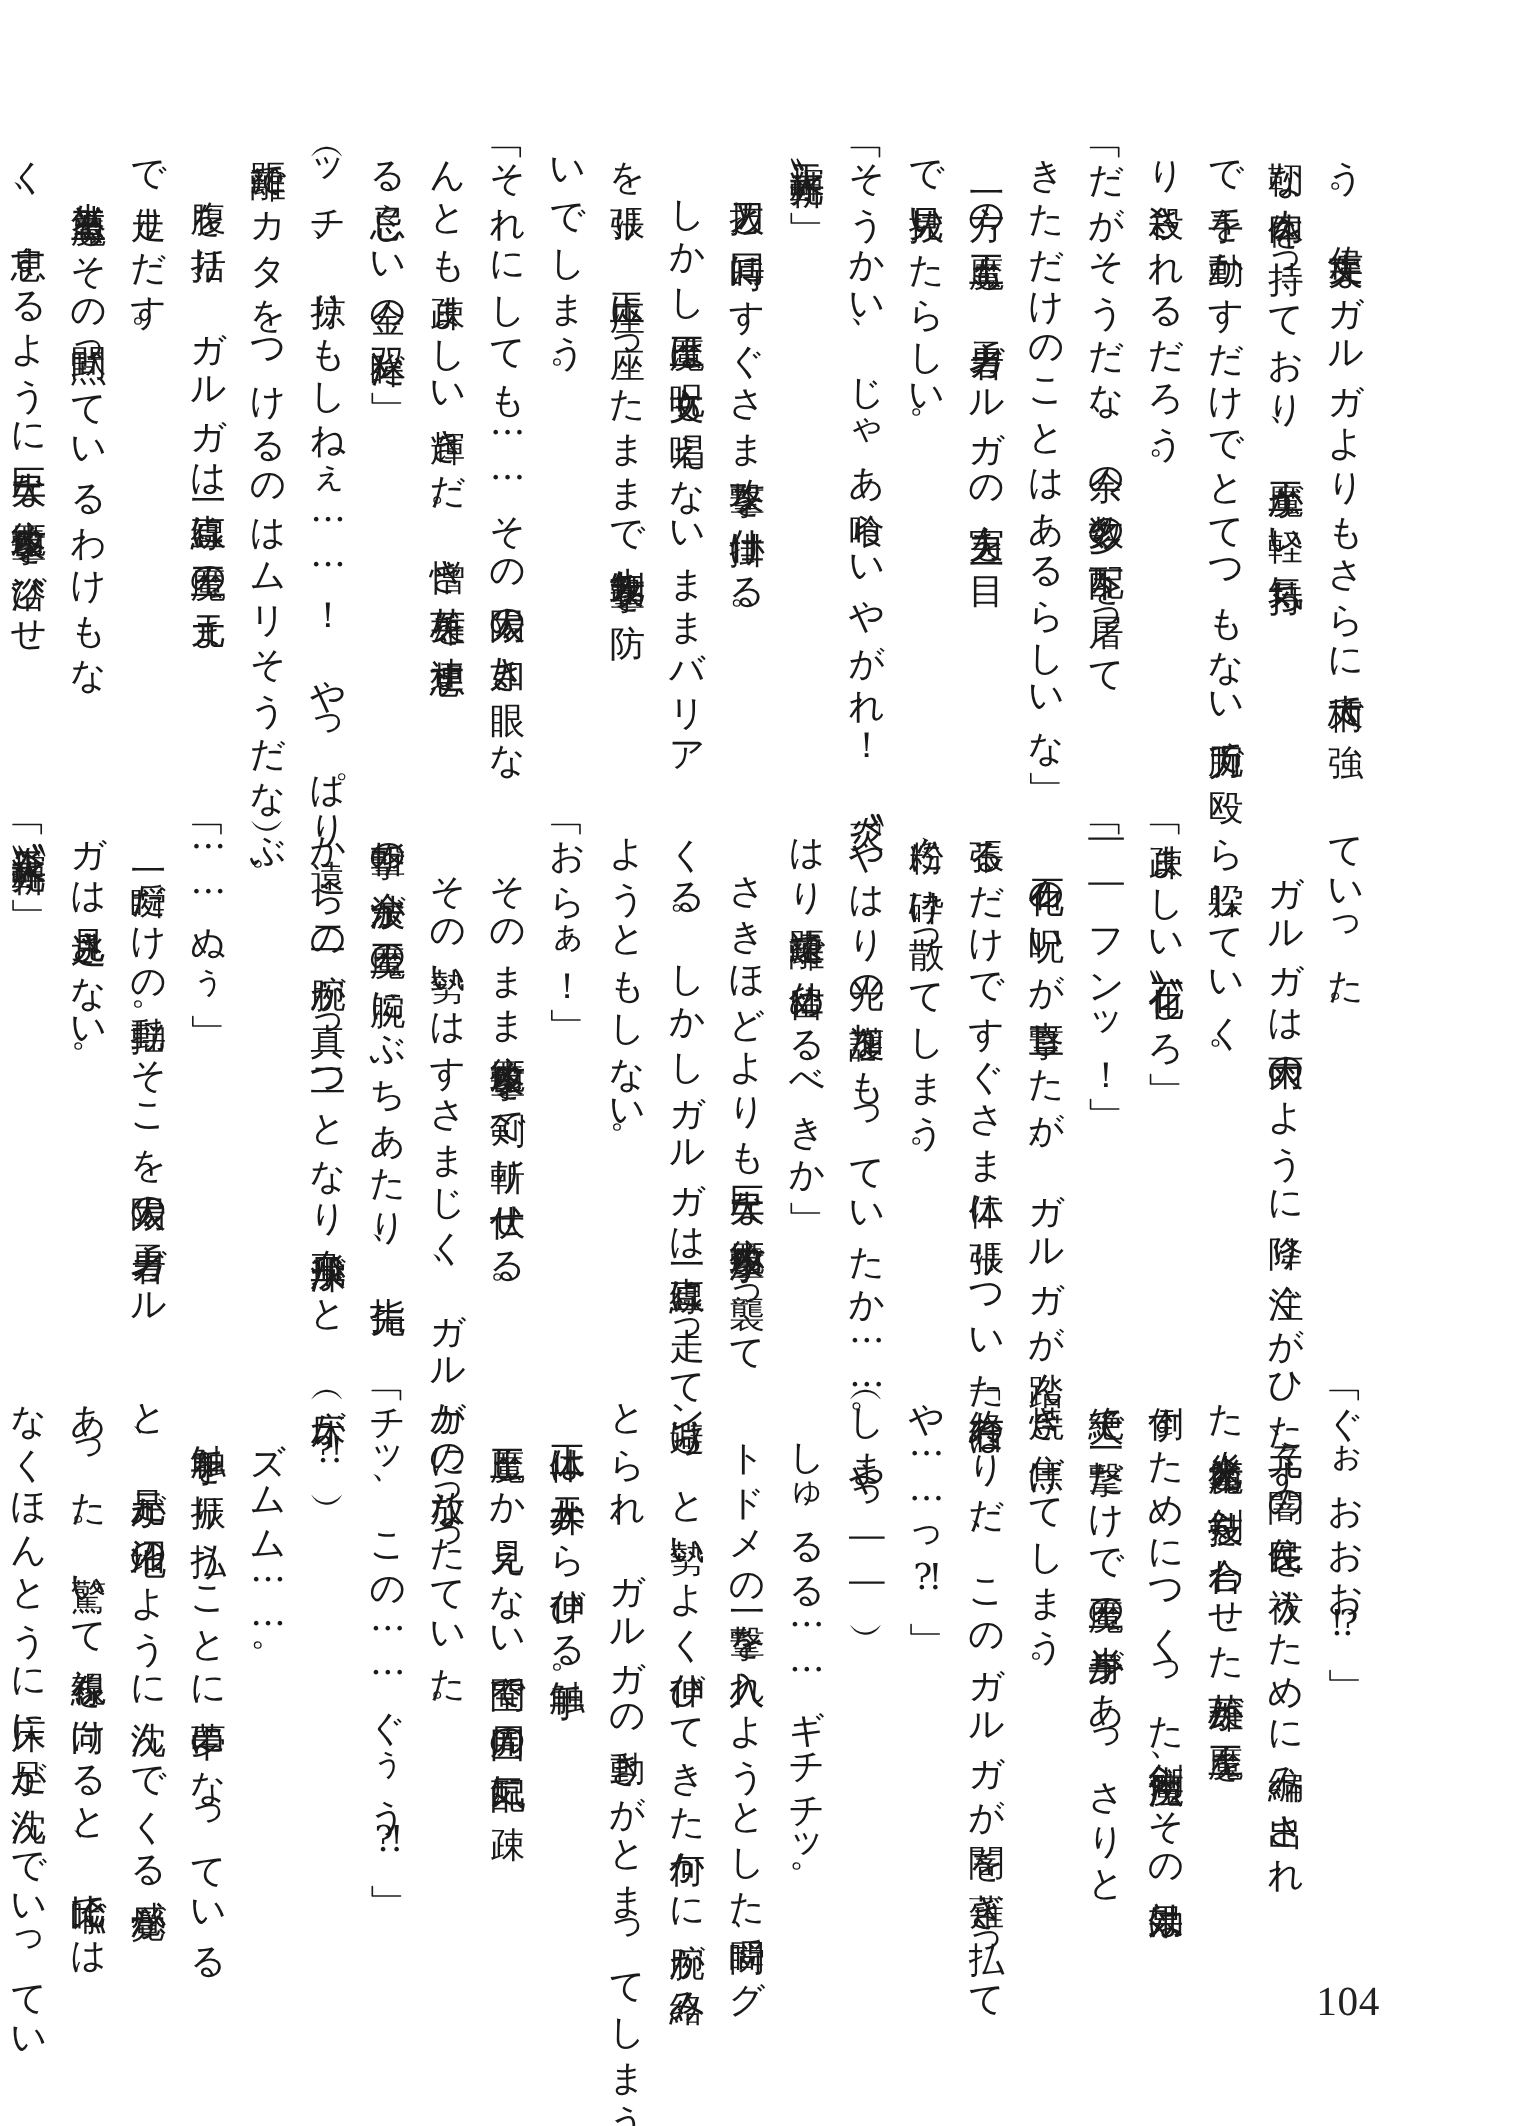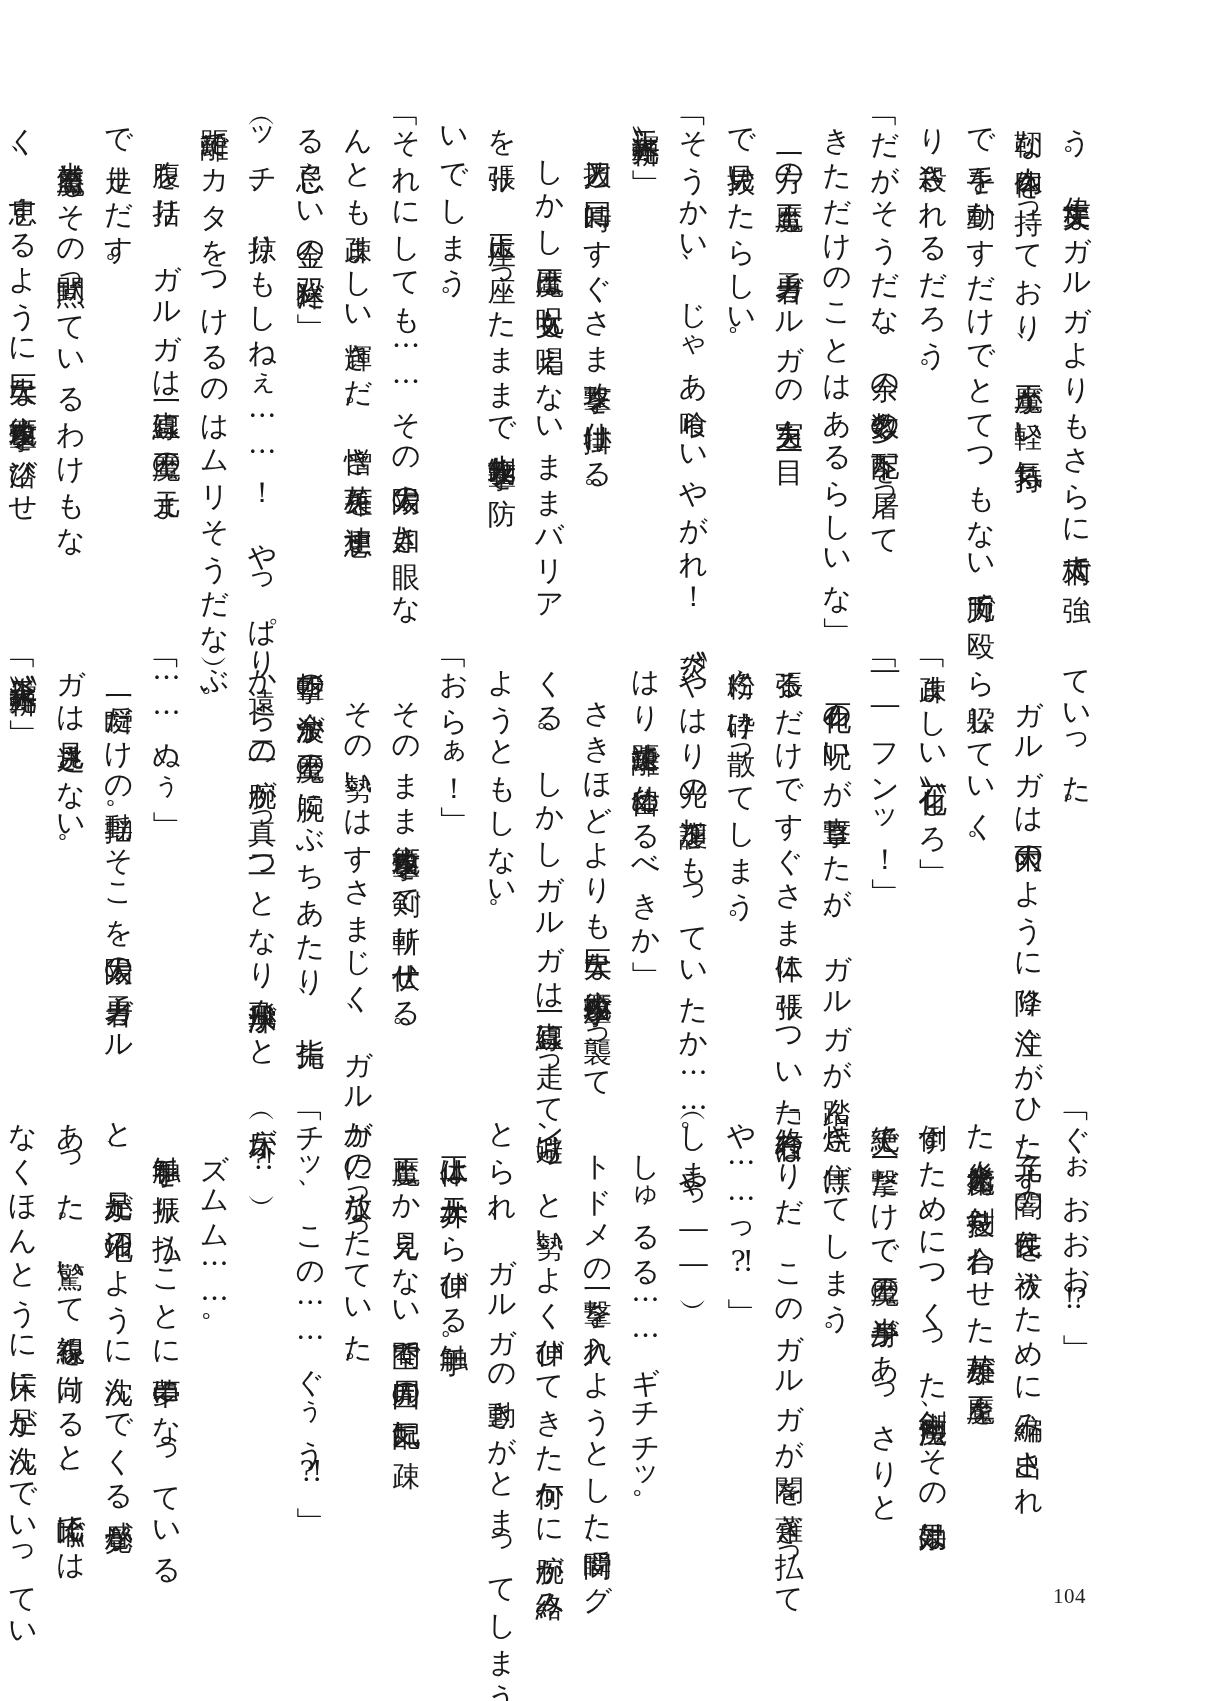--- a/index.html
+++ b/index.html
@@ -44,21 +44,21 @@
       white-space: nowrap;
       flex: 0 0 auto;
       margin-left: 7.3px;
       font-family: "DejaVu Serif", "Liberation Serif", serif;
     }
     .page-number {
       position: absolute;
       left: 1053px;
       top: 1584px;
       font-family: "Liberation Serif", "DejaVu Serif", serif;
-      font-size: 21px;
+      font-size: 33px;
       color: #222;
       letter-spacing: 0.5px;
     }
   </style>
 </head>
 <body>
 
 <div class="page">
 
   <div class="tier top">

